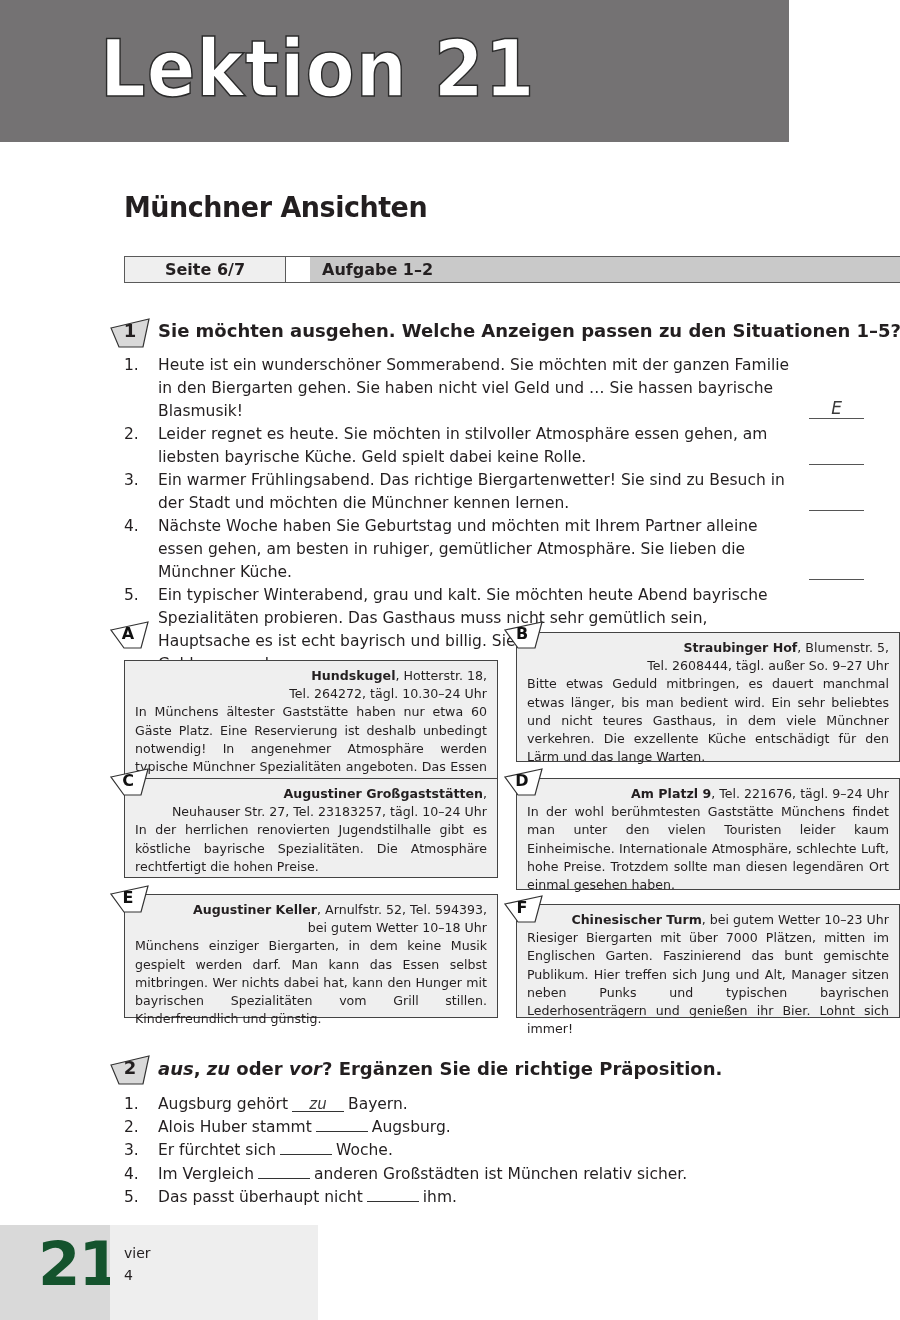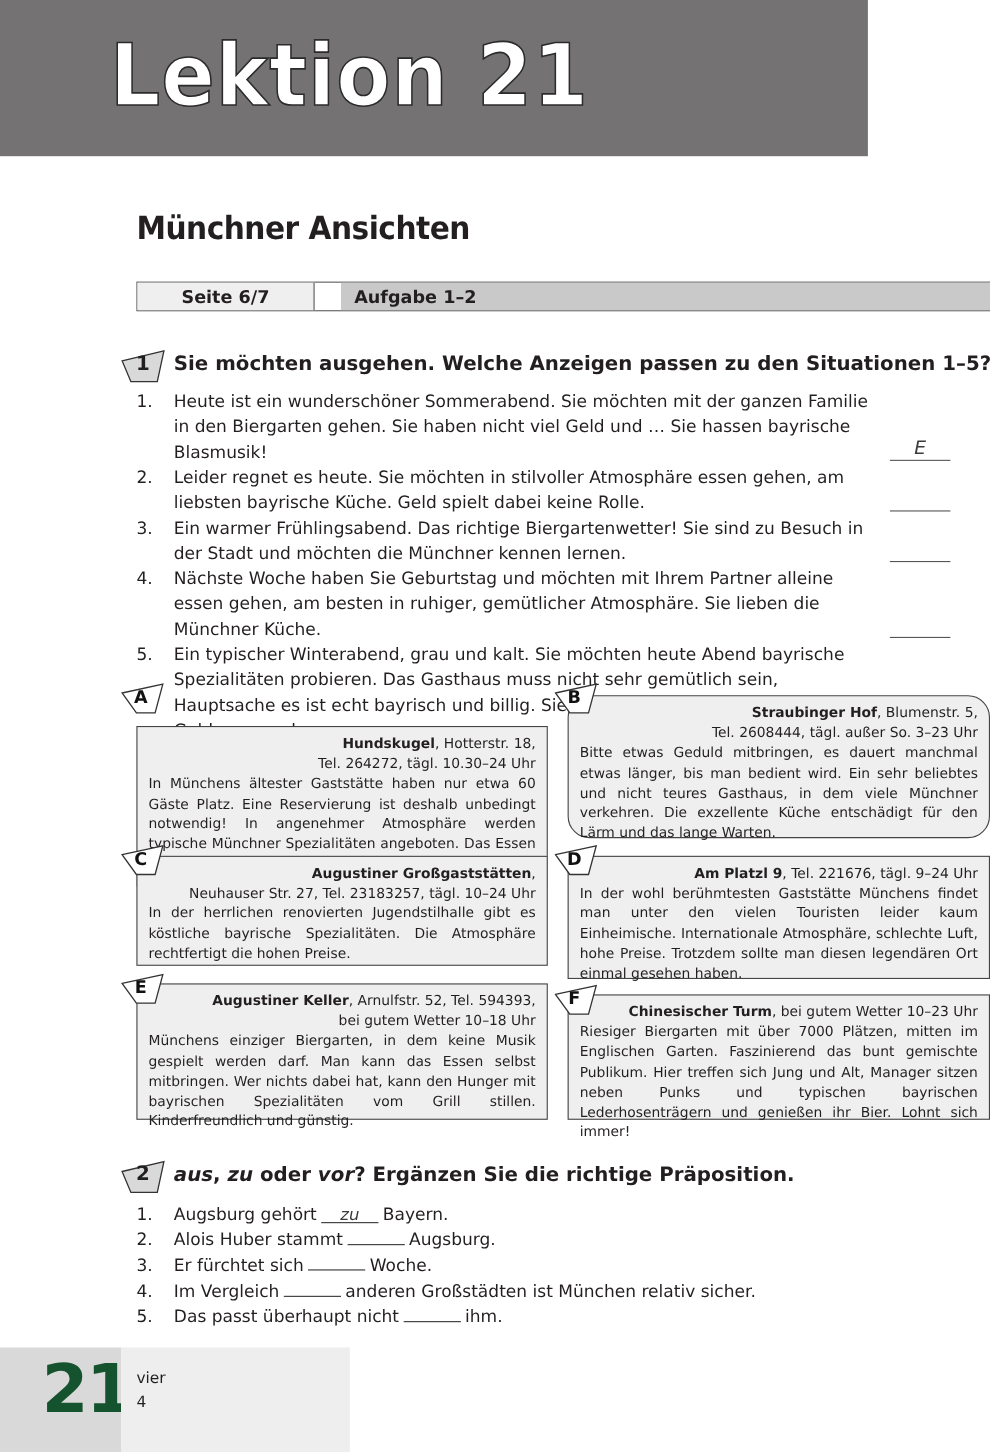--- a/index.html
+++ b/index.html
@@ -154,23 +154,23 @@
   <div class="ad-head">Tel. 264272, tägl. 10.30–24 Uhr</div>
   <div class="ad-body">In Münchens ältester Gaststätte haben nur etwa 60 Gäste Platz. Eine Reservierung ist deshalb unbedingt notwendig! In angenehmer Atmosphäre werden typische Münchner Spezialitäten angeboten. Das Essen ist hervorragend, aber nicht billig!</div>
 </div>
 <div class="ad-tab" style="left:110px; top:620px;">
   <svg width="44" height="32">
       <polygon points="1,10 38,2 31,28 14,28" fill="#fff" stroke="#333" stroke-width="1.2"></polygon>
     </svg>
   <span>A</span>
 </div>
 
-<div class="ad" style="left:516px; top:632px; width:384px; height:130px;border-radius:20px;">
+<div class="ad" style="left:516px; top:632px; width:384px; height:130px;">
   <div class="ad-head"><b>Straubinger Hof</b><span>, Blumenstr. 5,</span></div>
-  <div class="ad-head">Tel. 2608444, tägl. außer So. 3–23 Uhr</div>
+  <div class="ad-head">Tel. 2608444, tägl. außer So. 9–27 Uhr</div>
   <div class="ad-body">Bitte etwas Geduld mitbringen, es dauert manchmal etwas länger, bis man bedient wird. Ein sehr beliebtes und nicht teures Gasthaus, in dem viele Münchner verkehren. Die exzellente Küche entschädigt für den Lärm und das lange Warten.</div>
 </div>
 <div class="ad-tab" style="left:504px; top:620px;">
   <svg width="44" height="32">
       <polygon points="1,10 38,2 31,28 14,28" fill="#fff" stroke="#333" stroke-width="1.2"></polygon>
     </svg>
   <span>B</span>
 </div>
 
 <div class="ad" style="left:124px; top:778px; width:374px; height:100px;">

